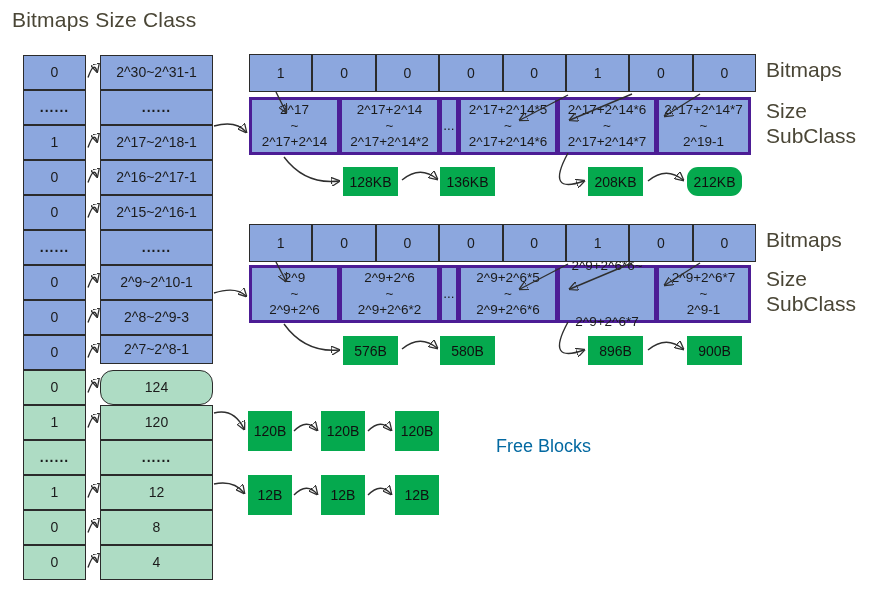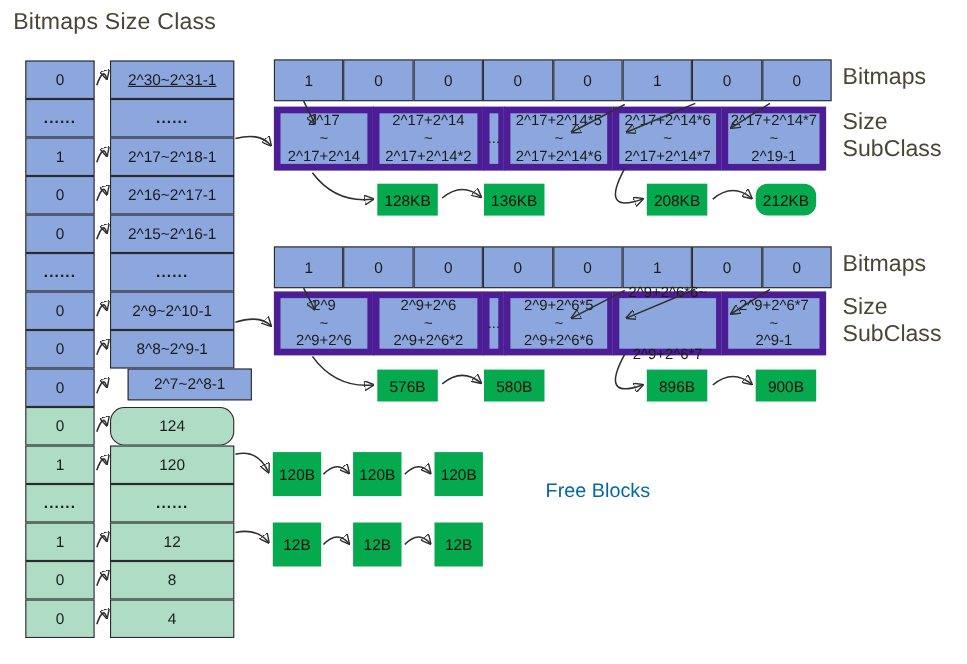--- a/index.html
+++ b/index.html
@@ -23,21 +23,21 @@
   
   .cell{
     border:1px solid #2b2b2b;display:flex;align-items:center;justify-content:center;
     text-align:center;font-size:14px;line-height:1.15;color:#1b1b1b;
   }
   .blue{background:#8CA7DE;}
   .greenlt{background:#AEDCC4;}
   .cell.dots{letter-spacing:1px;font-size:14px;font-weight:bold;}
 
   .sub-cell{
-    border:6px solid #4c1d95;background:#8CA7DE;
+    border:3px solid #4c1d95;background:#8CA7DE;
     display:flex;flex-direction:column;align-items:center;justify-content:center;
     font-size:13.5px;line-height:16px;color:#1b1b1b;text-align:center;
     padding:0 1px;white-space:nowrap;
   }
   .sub-cell .ln{display:block;}
 
   
   .chip{
     background:#05A94E;border:0;display:flex;align-items:center;justify-content:center;
     color:#101010;font-size:14px;white-space:nowrap;
@@ -63,29 +63,29 @@
     <div class="abs cell blue" style="left: 0px; top: 245px; width: 63px; height: 35px; margin-top: -1px;">0</div>
     <div class="abs cell blue" style="left: 0px; top: 280px; width: 63px; height: 35px; margin-top: -1px;">0</div>
     <div class="abs cell greenlt" style="left: 0px; top: 315px; width: 63px; height: 35px; margin-top: -1px;">0</div>
     <div class="abs cell greenlt" style="left: 0px; top: 350px; width: 63px; height: 35px; margin-top: -1px;">1</div>
     <div class="abs cell greenlt dots" style="left: 0px; top: 385px; width: 63px; height: 35px; margin-top: -1px;">......</div>
     <div class="abs cell greenlt" style="left: 0px; top: 420px; width: 63px; height: 35px; margin-top: -1px;">1</div>
     <div class="abs cell greenlt" style="left: 0px; top: 455px; width: 63px; height: 35px; margin-top: -1px;">0</div>
     <div class="abs cell greenlt" style="left: 0px; top: 490px; width: 63px; height: 35px; margin-top: -1px;">0</div>
   </div>
 <div class="abs" id="left-sizeclass" style="left:100px;top:56px;width:113px;">
-    <div class="abs cell blue" style="left: 0px; top: 0px; width: 113px; height: 35px; margin-top: -1px; text-decoration: underline;">2^30~2^31-1</div>
+    <div class="abs cell blue" style="left: 0px; top: 0px; width: 113px; height: 35px; margin-top: -1px;">2^30~2^31-1</div>
     <div class="abs cell blue dots" style="left: 0px; top: 35px; width: 113px; height: 35px; margin-top: -1px;">......</div>
     <div class="abs cell blue" style="left: 0px; top: 70px; width: 113px; height: 35px; margin-top: -1px;">2^17~2^18-1</div>
     <div class="abs cell blue" style="left: 0px; top: 105px; width: 113px; height: 35px; margin-top: -1px;">2^16~2^17-1</div>
     <div class="abs cell blue" style="left: 0px; top: 140px; width: 113px; height: 35px; margin-top: -1px; text-align: center;">2^15~2^16-1</div>
     <div class="abs cell blue dots" style="left: 0px; top: 175px; width: 113px; height: 35px; margin-top: -1px;">......</div>
     <div class="abs cell blue" style="left: 0px; top: 210px; width: 113px; height: 35px; margin-top: -1px;">2^9~2^10-1</div>
-    <div class="abs cell blue" style="left: 0px; top: 245px; width: 113px; height: 35px; margin-top: -1px;">8^8~2^9-1</div>
-    <div class="abs cell blue" style="left: 16px; top: 280px; width: 113px; height: 29px; margin-top: -1px; text-align: center;">2^7~2^8-1</div>
+    <div class="abs cell blue" style="left: 0px; top: 245px; width: 113px; height: 35px; margin-top: -1px;">2^8~2^9-3</div>
+    <div class="abs cell blue" style="left: 0px; top: 280px; width: 113px; height: 29px; margin-top: -1px; text-align: center;">2^7~2^8-1</div>
     <div class="abs cell greenlt" style="left: 0px; top: 315px; width: 113px; height: 35px; margin-top: -1px; border-radius: 13px;">124</div>
     <div class="abs cell greenlt" style="left: 0px; top: 350px; width: 113px; height: 35px; margin-top: -1px;">120</div>
     <div class="abs cell greenlt dots" style="left: 0px; top: 385px; width: 113px; height: 35px; margin-top: -1px;">......</div>
     <div class="abs cell greenlt" style="left: 0px; top: 420px; width: 113px; height: 35px; margin-top: -1px;">12</div>
     <div class="abs cell greenlt" style="left: 0px; top: 455px; width: 113px; height: 35px; margin-top: -1px;">8</div>
     <div class="abs cell greenlt" style="left: 0px; top: 490px; width: 113px; height: 35px; margin-top: -1px;">4</div>
   </div>
 
 <div class="abs" id="large-bitmaps" style="left:250px;top:54px;width:507px;height:38px;">
     <div class="abs cell blue" style="left: 0px; top: 0px; width: 63.375px; height: 38px; margin-left: -1px;">1</div>

